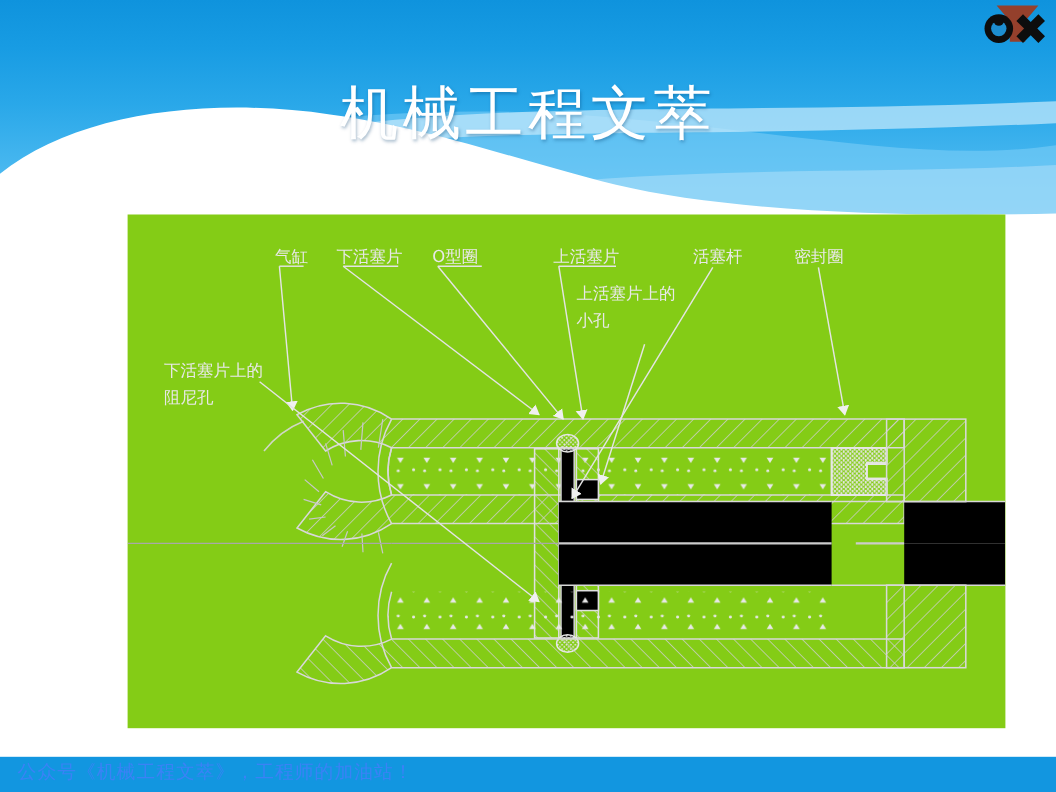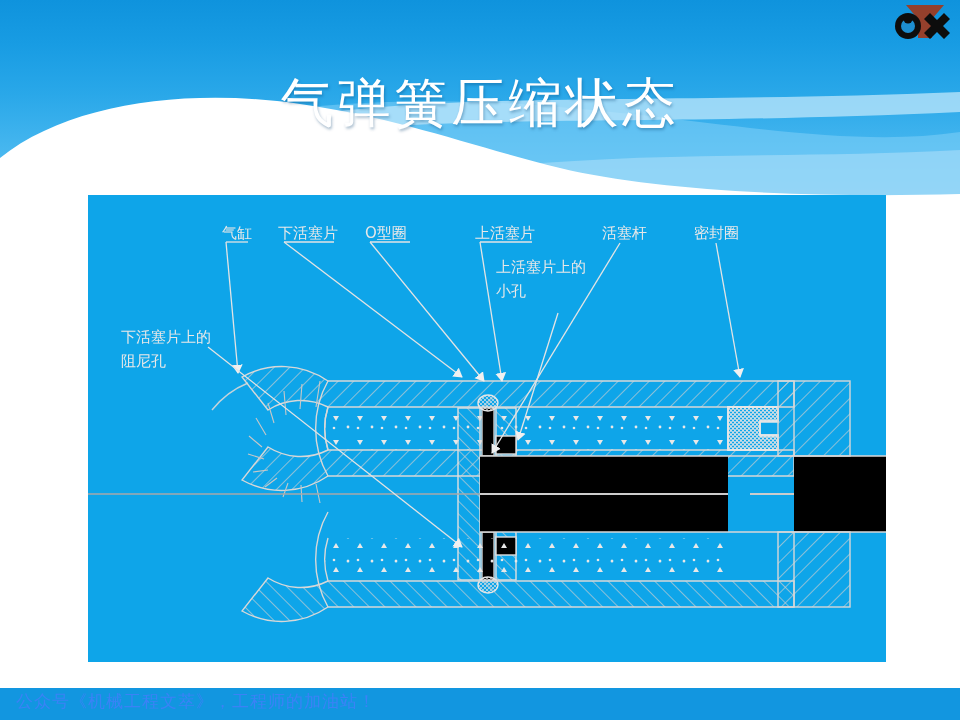--- a/index.html
+++ b/index.html
@@ -26,22 +26,22 @@
     color:#ffffff;
     text-shadow:1px 2px 3px rgba(0,60,110,.35);
     white-space:nowrap;
   }
 
   
   .logo{position:absolute;right:6px;top:2px;width:62px;height:42px;}
 
   
   .figure{
-    position:absolute;left:88px;top:195px;width:798px;height:467px;
-    background:#0ea5e9;overflow:hidden;text-align:center;
+    position:absolute;left:116px;top:195px;width:798px;height:467px;
+    background:#84cc16;overflow:hidden;text-align:center;
   }
   .figure svg{display:block;}
 
   
   .footer{
     position:absolute;left:0;top:688px;width:960px;height:32px;
     background:#1296e0;
   }
   .footer-text{
     position:absolute;left:16px;top:690px;
@@ -57,21 +57,21 @@
   <div class="header">
     <svg class="header-svg" viewBox="0 0 960 200" preserveAspectRatio="none">
 
       <path d="M0,176 C150,120 330,92 520,104 C700,116 840,150 960,132 L960,200 L0,200 Z" fill="#7fd0f7" opacity="0.55"></path>
       <path d="M300,116 C470,92 660,104 960,92 L960,112 C660,126 470,114 300,134 Z" fill="#bfe7fb" opacity="0.75"></path>
       <path d="M0,200 C120,200 260,198 420,176 C620,148 780,160 960,150 L960,200 Z" fill="#aadef9" opacity="0.6"></path>
 
       <path d="M0,158 C70,102 190,88 300,104 C400,118 470,146 560,168 C660,192 820,198 960,194 L960,200 L0,200 Z" fill="#ffffff"></path>
     </svg>
 
-    <div class="title">气弹簧压缩状态</div>
+    <div class="title">机械工程文萃</div>
 
     <svg class="logo" viewBox="0 0 62 42">
       <path d="M14,3 L52,3 L40,17 L40,36 L26,36 L26,17 Z" fill="#9c3b22" opacity="0.95"></path>
       <circle cx="16" cy="24" r="13" fill="#0d0d0d"></circle>
       <circle cx="16" cy="24" r="7" fill="#1d8ed0"></circle>
       <circle cx="16" cy="17" r="4.5" fill="#0d0d0d"></circle>
       <path d="M38,11 L45,18 L52,11 L58,17 L51,24 L58,31 L52,37 L45,30 L38,37 L32,31 L39,24 L32,17 Z" fill="#0d0d0d"></path>
     </svg>
   </div>
 

